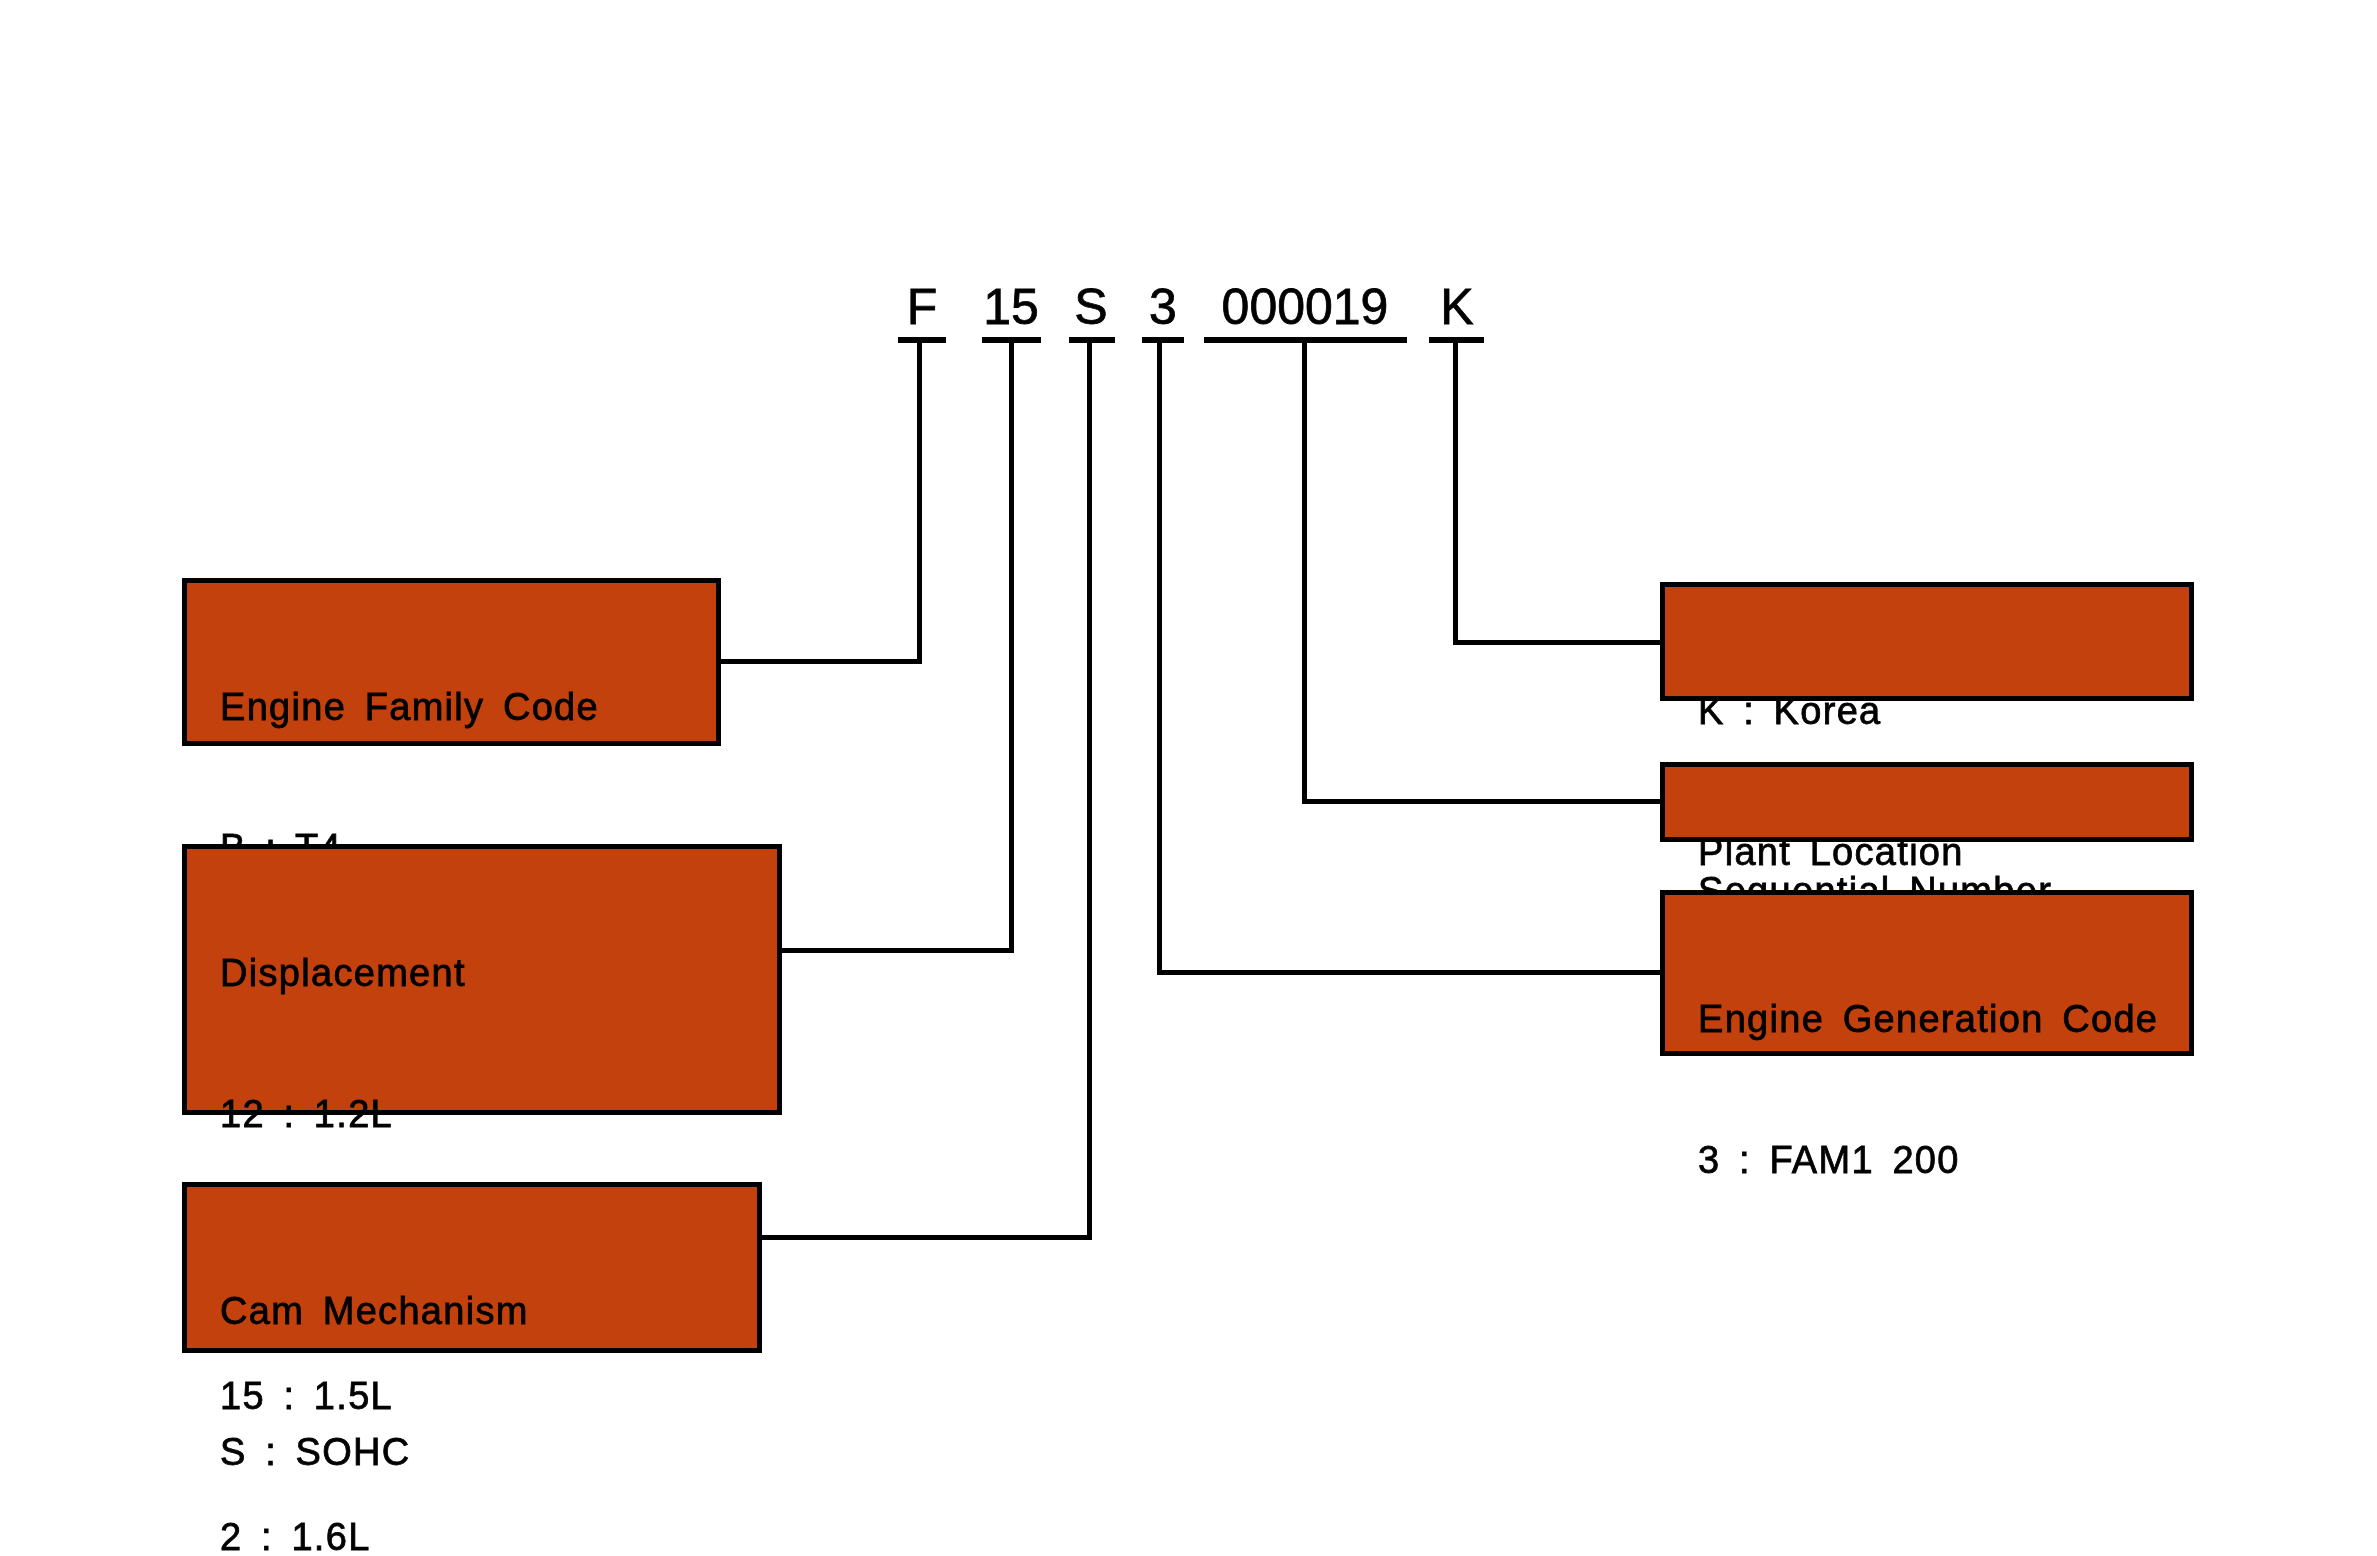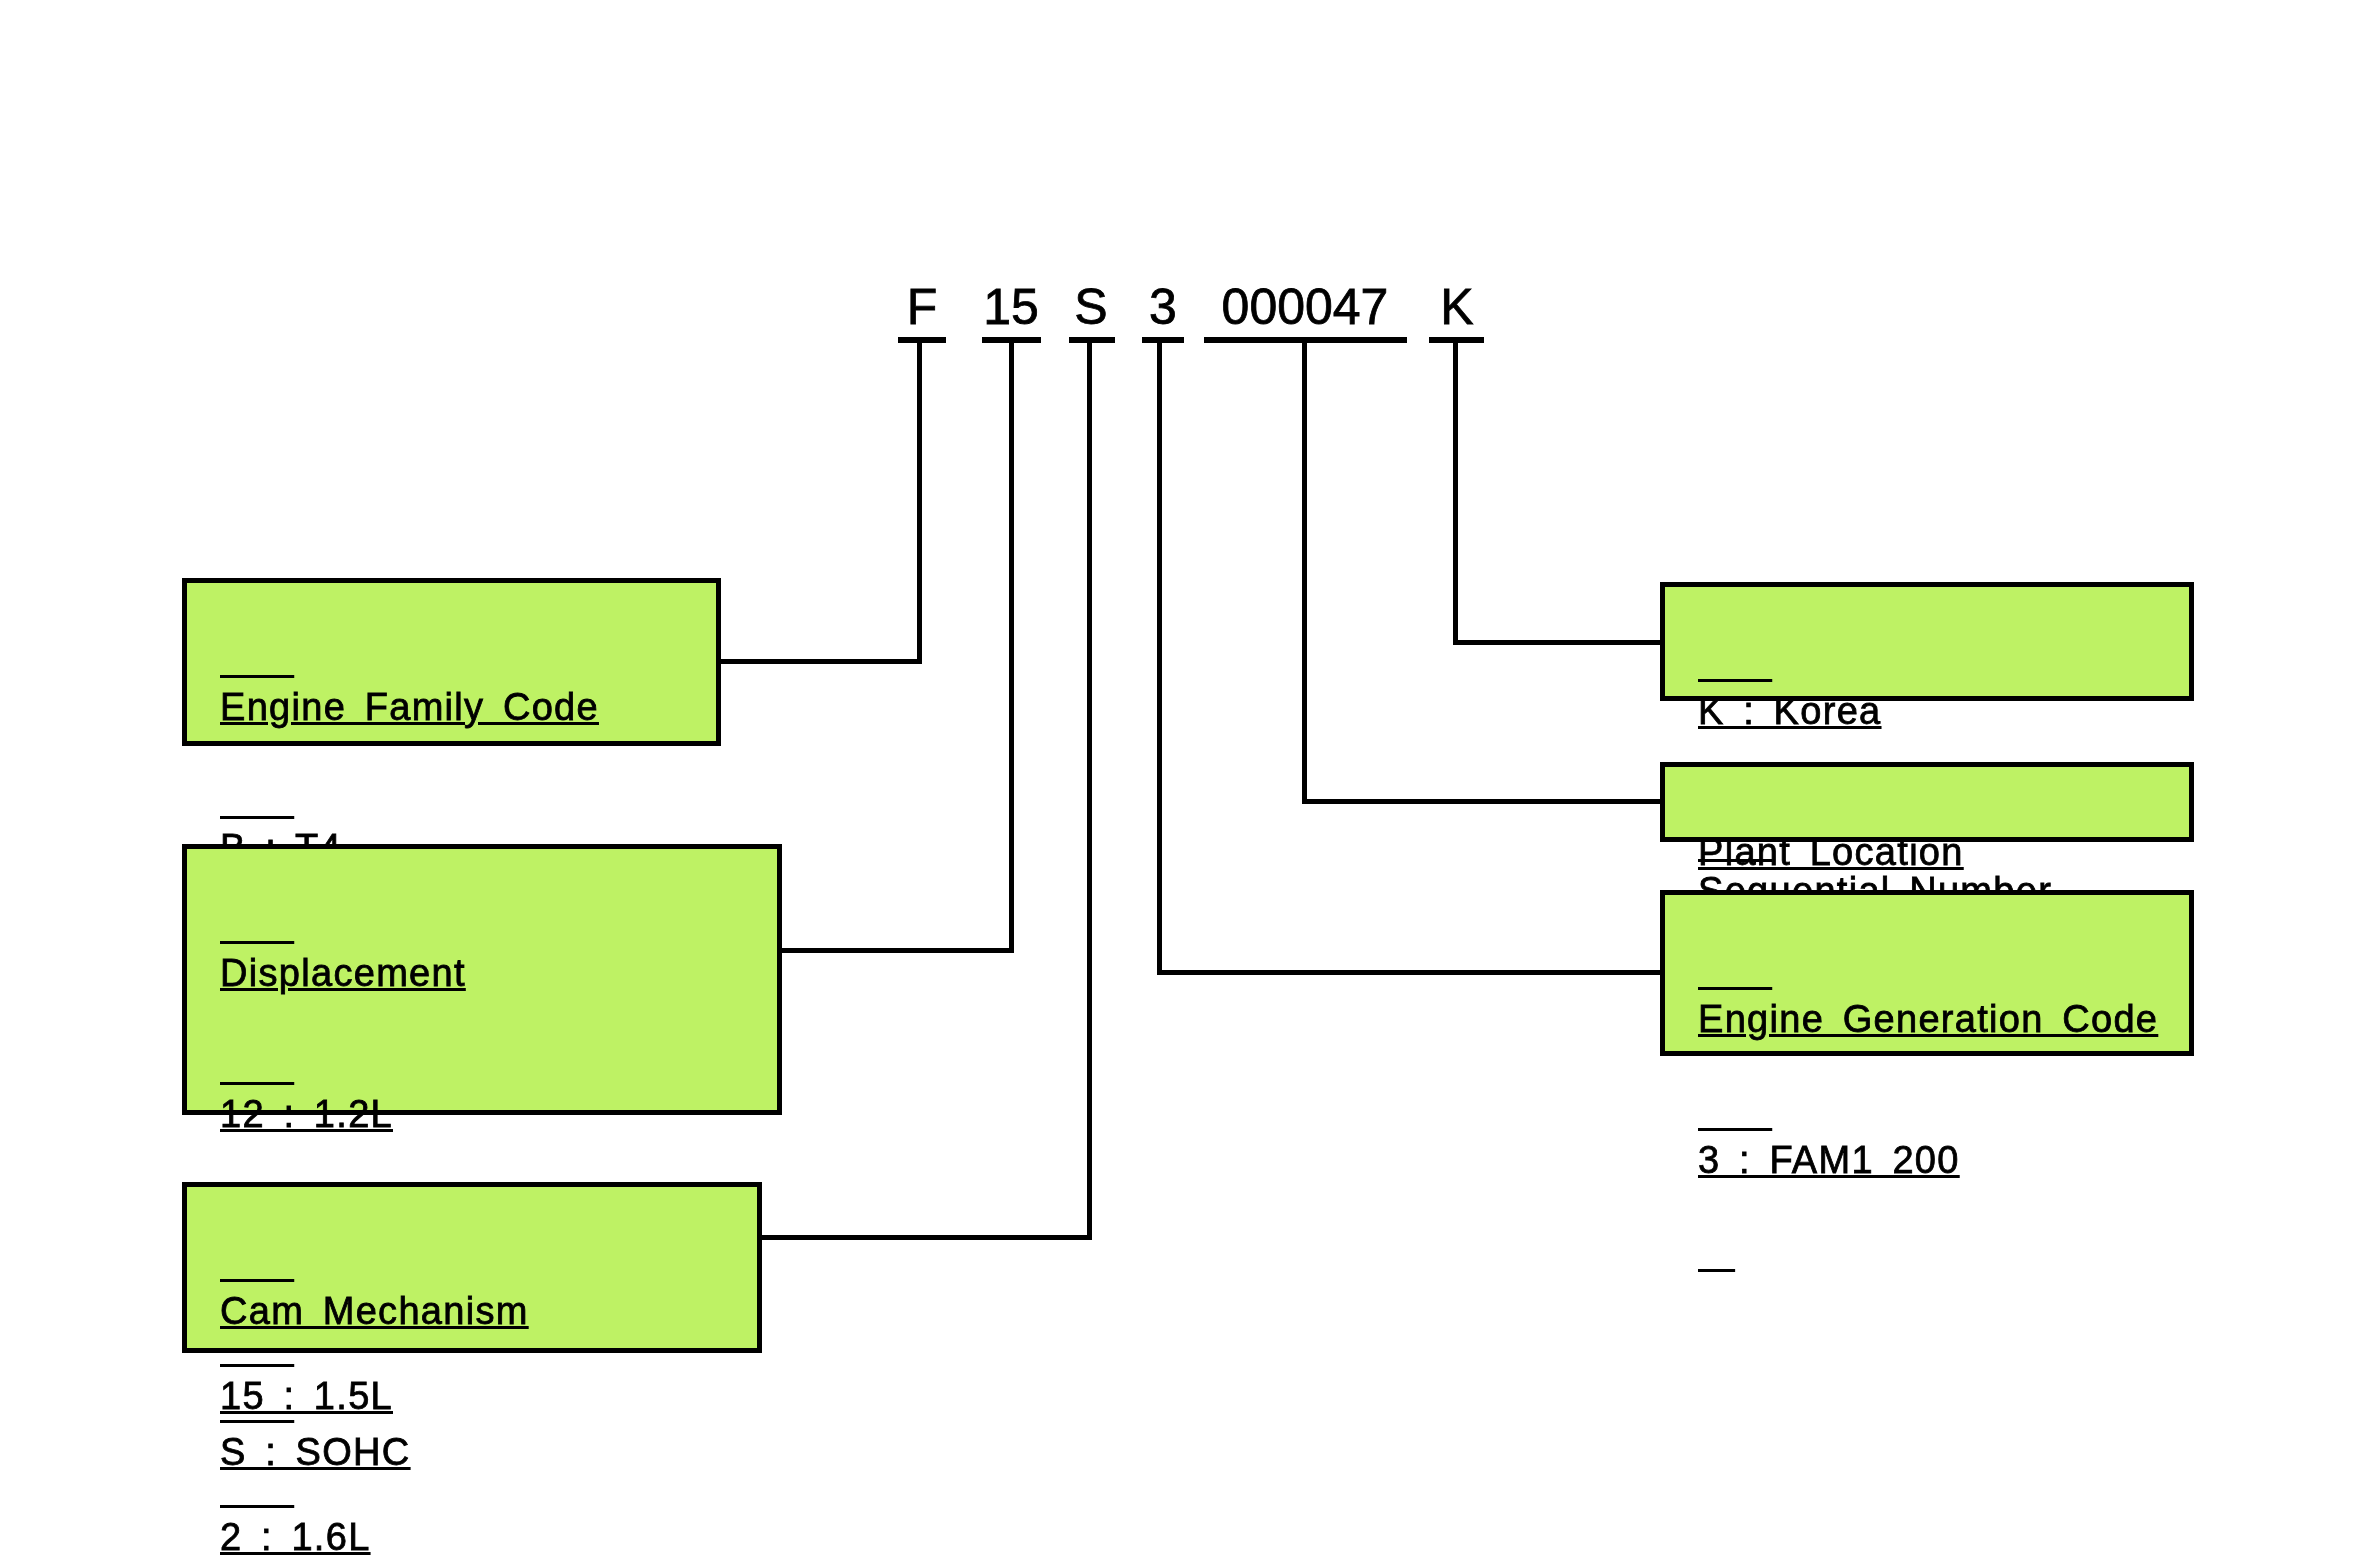--- a/index.html
+++ b/index.html
@@ -41,41 +41,40 @@
   .hline {
     position: absolute;
     height: 5px;
     background: #000000;
   }
   
   .box {
     position: absolute;
     box-sizing: border-box;
     border: 5px solid #000000;
-    background: #bef264;
+    background: #c2410c;
     padding: 6.7px 13.3px 0 33px;
     font-size: 38px;
     line-height: 47px;
     letter-spacing: 1.3px;
     word-spacing: 6.7px;
     white-space: pre;
-    text-decoration: underline;
   }
   .box div { white-space: pre; }
 </style>
 </head>
 <body>
 
 <div class="canvas">
 
   <div class="code-seg" style="left:922px">F</div>
   <div class="code-seg" style="left:1011px">15</div>
   <div class="code-seg" style="left:1091px">S</div>
   <div class="code-seg" style="left:1163px">3</div>
-  <div class="code-seg" style="left:1305px">000047</div>
+  <div class="code-seg" style="left:1305px">000019</div>
   <div class="code-seg" style="left:1457px">K</div>
 
   <div class="underline" style="left:898px;width:48px"></div>
   <div class="underline" style="left:982px;width:59px"></div>
   <div class="underline" style="left:1069px;width:46px"></div>
   <div class="underline" style="left:1142px;width:42px"></div>
   <div class="underline" style="left:1204px;width:203px"></div>
   <div class="underline" style="left:1429px;width:55px"></div>
 
   <div class="vline" style="left:917px;top:337px;height:327px"></div>

